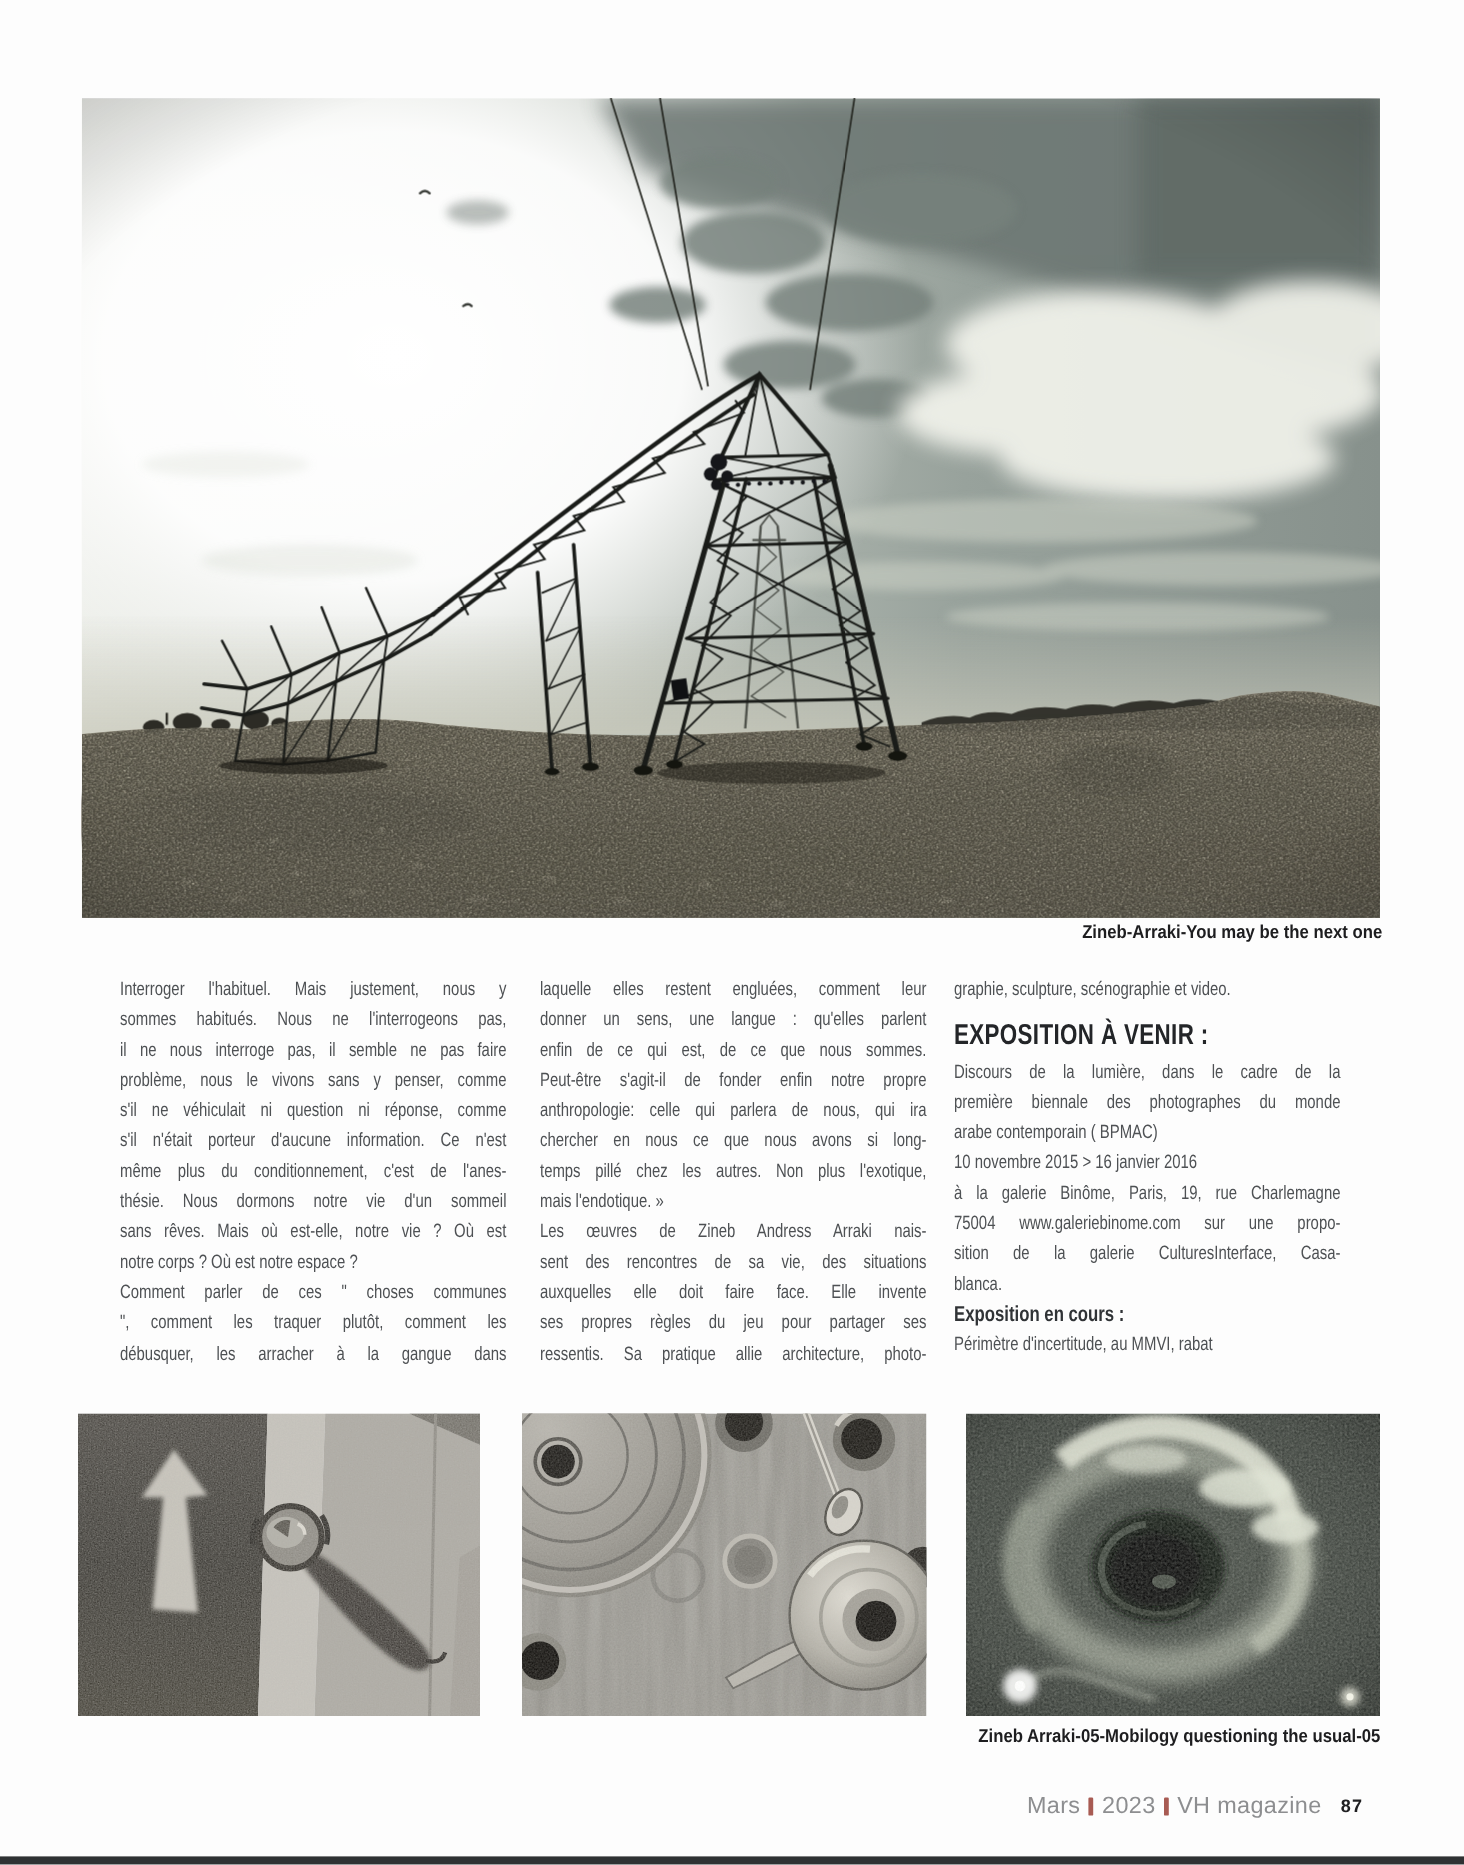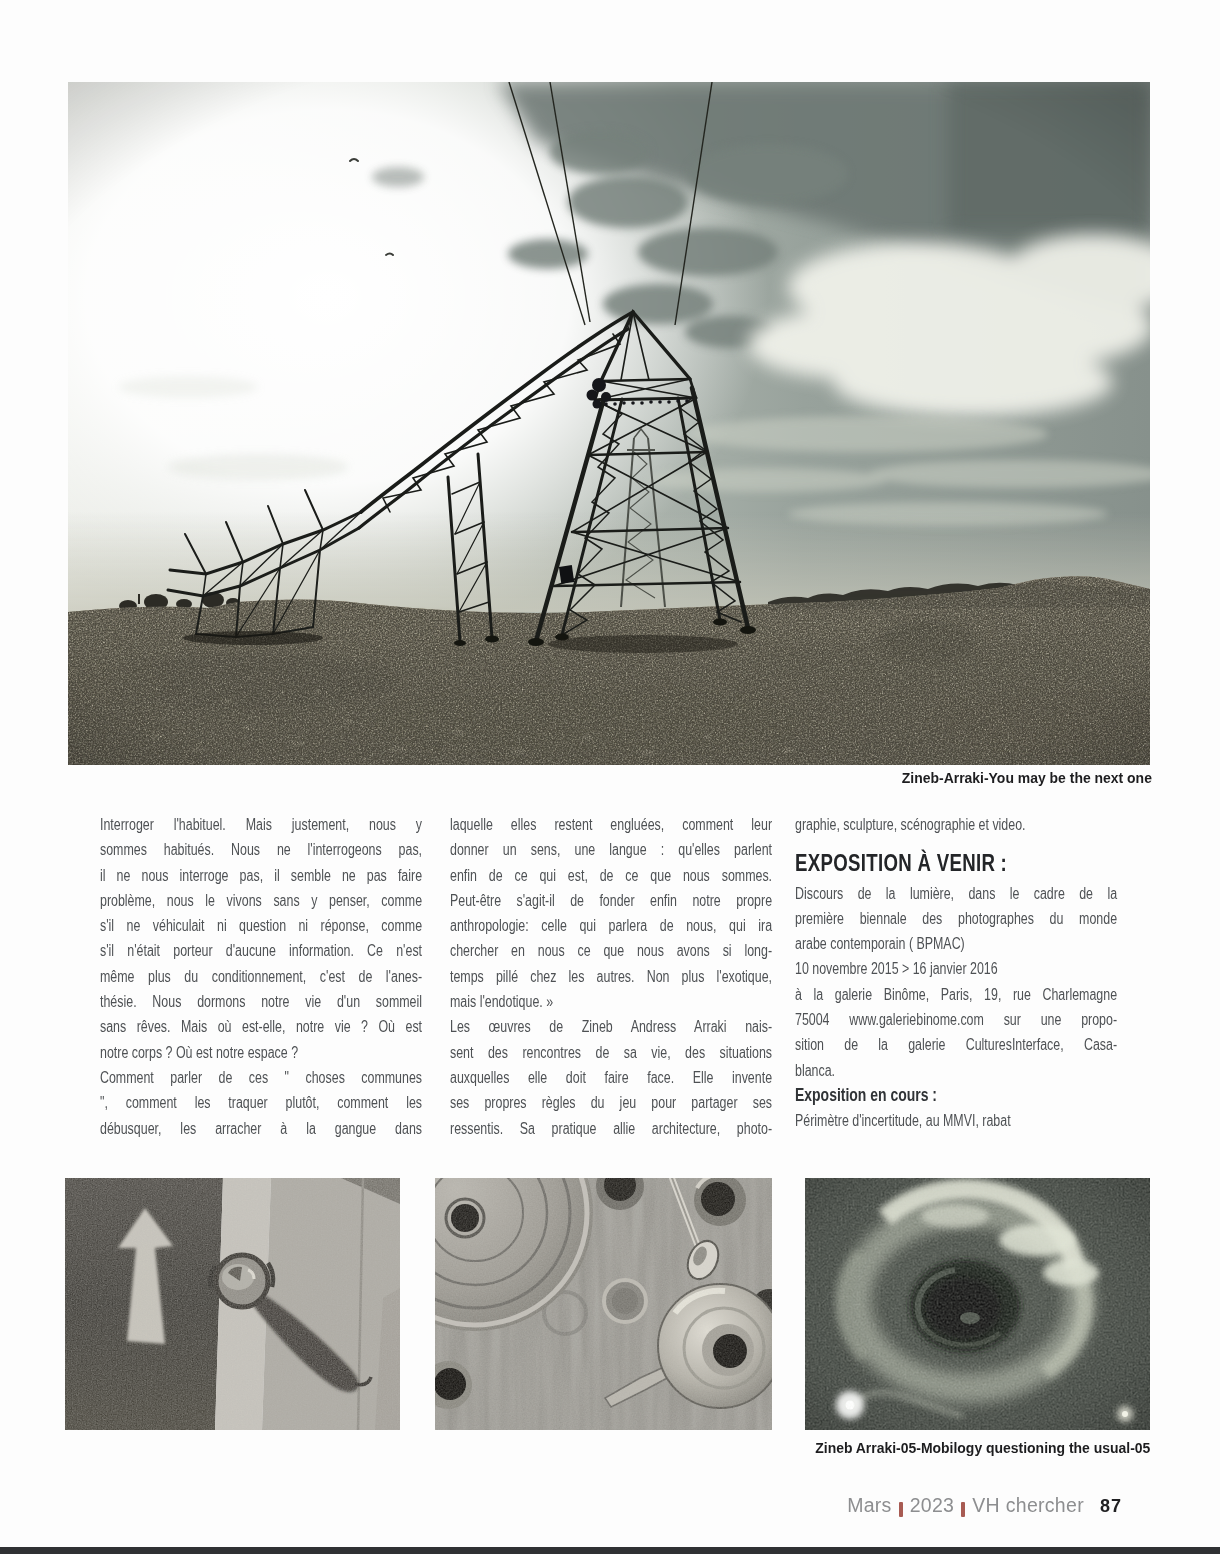--- a/index.html
+++ b/index.html
@@ -23,24 +23,24 @@
   .expo-heading{font-weight:800;font-size:24px;color:#232528;letter-spacing:0.4px;
                 margin:13px 0 5px 0;white-space:nowrap;}
   .expo-subheading{font-weight:700;font-size:18px;color:#303336;}
 
   .bphoto{position:absolute;top:1178px;height:252px;}
   .bphoto svg{display:block;}
   .bp1{left:65px;width:335px;}
   .bp2{left:435px;width:337px;}
   .bp3{left:805px;width:345px;}
 
-  .footer{position:absolute;right:98px;top:1494px;display:flex;align-items:flex-end;
+  .footer{position:absolute;right:84px;top:1494px;display:flex;align-items:center;
           font-size:19.5px;color:#8d8e90;letter-spacing:0.3px;}
   .footer .sep{display:inline-block;width:4px;height:15px;border-radius:1px;margin:0 7px;}
-  .footer .pagenum{font-weight:800;font-size:18px;color:#202022;margin-left:16px;letter-spacing:1px;}
+  .footer .pagenum{font-weight:800;font-size:15px;color:#202022;margin-left:16px;letter-spacing:1px;}
 
   .bottom-rule{position:absolute;left:0;bottom:0;width:100%;height:7px;background:#2f3133;}
 </style>
 </head>
 <body>
 
 <div class="page">
 
   <div class="main-photo">
     <svg viewBox="0 0 1082 683" width="1082" height="683" xmlns="http://www.w3.org/2000/svg">
@@ -500,18 +500,18 @@
     </svg>
   </div>
 
   <div class="caption caption-bottom">Zineb Arraki-05-Mobilogy questioning the usual-05</div>
 
   <div class="footer">
     <span>Mars</span>
     <span class="sep" style="background: rgb(168, 91, 83);"></span>
     <span>2023</span>
     <span class="sep" style="background: rgb(168, 91, 83);"></span>
-    <span>VH chercher</span>
+    <span>VH magazine</span>
     <span class="pagenum">87</span>
   </div>
 
   <div class="bottom-rule"></div>
 </div>
 
 </body></html>

